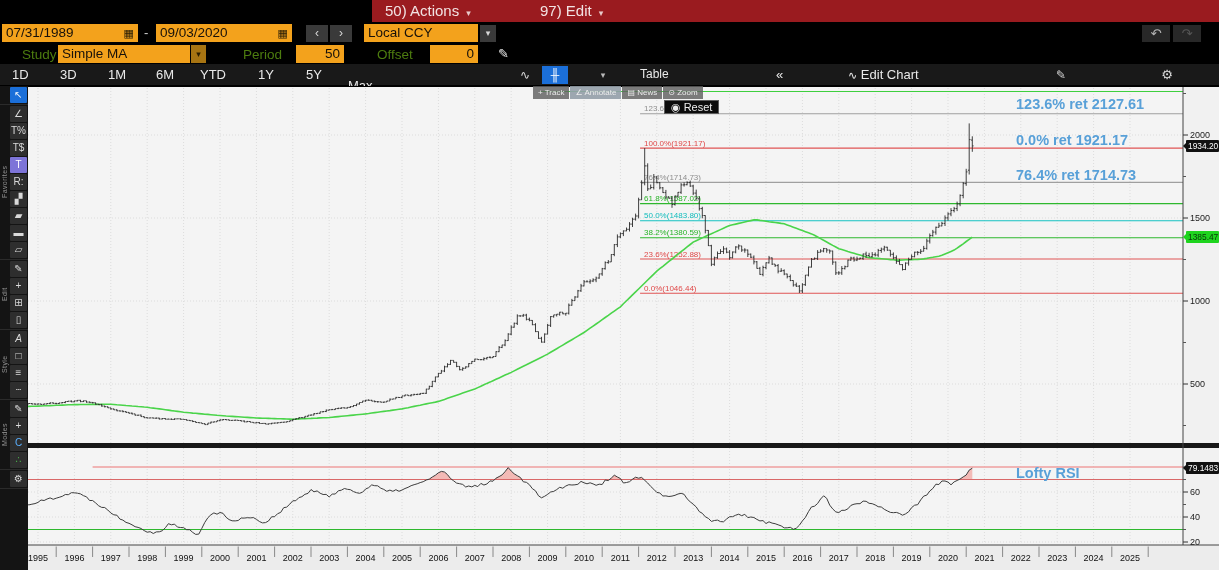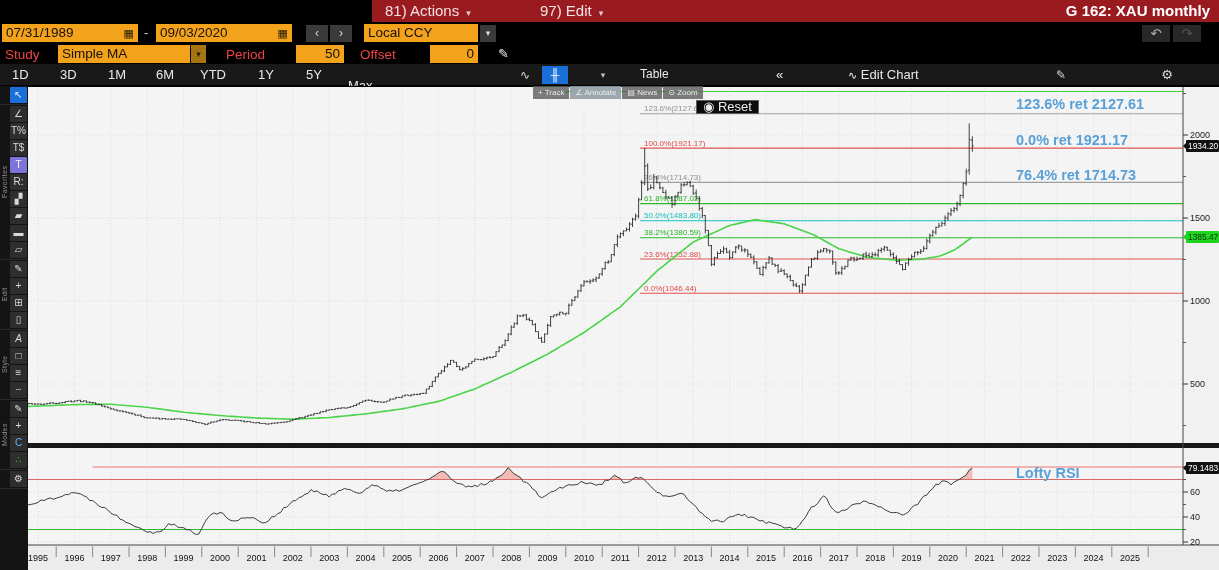--- a/index.html
+++ b/index.html
@@ -9,21 +9,21 @@
   
   .sec-box{left:0;top:0;width:372px;height:22px;background:#f3a21c;color:#17110a;
            font-size:15px;font-weight:bold;line-height:22px;padding-left:8px;box-sizing:border-box;}
   .red-bar{left:372px;top:0;width:847px;height:22px;background:#9a1b1f;color:#f2e2e2;font-size:15px;line-height:22px;}
   .red-btn{position:absolute;top:0;height:22px;cursor:default;white-space:nowrap;}
   .red-btn .car{font-size:9px;margin-left:7px;color:#e8caca;}
   .g-title{position:absolute;right:9px;top:0;font-weight:bold;color:#fff;white-space:nowrap;}
   .o-field{background:#f3a21c;color:#17110a;font-size:13.5px;height:18px;line-height:18px;
            box-sizing:border-box;padding:0 4px;display:flex;align-items:center;}
   .o-field .cal{margin-left:auto;font-size:11px;color:#221a06;}
-  .o-label{color:#ef4444;font-size:13.5px;line-height:18px;}
+  .o-label{color:#4d7c0f;font-size:13.5px;line-height:18px;margin-left:17px;}
   .sq-btn{background:#3a3a3a;color:#d8d8d8;text-align:center;box-sizing:border-box;}
   .row4{left:0;top:64px;width:1219px;height:22px;background:#191919;border-bottom:1px solid #000;box-sizing:border-box;}
   .tab{position:absolute;top:0;height:21px;line-height:21px;color:#e9e9e9;font-size:13px;}
   .blue-btn{position:absolute;top:2px;height:18px;line-height:18px;background:#1b6fd9;color:#fff;font-size:13px;padding:0 8px;margin-top:36px;}
   .icon-btn{position:absolute;top:2px;height:18px;line-height:18px;text-align:center;color:#d8d8d8;font-size:12px;}
   
   #chartwrap{left:0;top:86px;width:1219px;height:484px;background:#0d0d0d;}
   #csvg{position:absolute;left:0;top:0;z-index:1;}
   #sidebar{position:absolute;left:0;top:0;width:28px;height:484px;background:#141414;z-index:2;
            display:flex;flex-direction:column;}
@@ -31,32 +31,31 @@
   .glabel{width:9px;writing-mode:vertical-rl;transform:rotate(180deg);font-size:7px;color:#909090;
           text-align:center;letter-spacing:.4px;line-height:9px;}
   .tools{display:flex;flex-direction:column;gap:1px;margin-left:auto;margin-right:1px;}
   .tool{width:17px;height:16px;background:#2e2e2e;color:#d9d9d9;font-size:10px;line-height:16px;
         text-align:center;border-radius:1px;}
   .tool.sel{background:#1b6fd9;color:#fff;}
   
   #trackbar{position:absolute;left:533px;top:0;height:13px;z-index:3;display:flex;font-size:8px;color:#ececec;}
   #trackbar .tb{background:rgba(96,96,96,.82);padding:0 5px;line-height:13px;margin-right:1px;white-space:nowrap;}
   #trackbar .tb.hl{background:rgba(148,158,168,.9);}
-  #resetbtn{position:absolute;left:696px;top:14px;z-index:3;background:#0c0c0c;border:1px solid #5c5c5c;
-            color:#ededed;font-size:13px;line-height:12px;padding:0 6px;white-space:nowrap;}
+  #resetbtn{position:absolute;left:664px;top:14px;z-index:3;background:#0c0c0c;border:1px solid #5c5c5c;
+            color:#ededed;font-size:11px;line-height:12px;padding:0 6px;white-space:nowrap;}
 </style>
 </head>
 <body>
 
 <div class="app">
 
   <div class="abs red-bar">
-    <div class="red-btn" style="left:13px"><span>81) Actions</span><span class="car">▾</span></div>
+    <div class="red-btn" style="left:13px"><span>50) Actions</span><span class="car">▾</span></div>
     <div class="red-btn" style="left:168px"><span>97) Edit</span><span class="car">▾</span></div>
-    <div class="g-title">G 162: XAU monthly</div>
   </div>
 
   <div class="abs o-field" style="left:2px;top:24px;width:136px">
     <span>07/31/1989</span>
       <span class="cal">▦</span>
   </div>
   <div class="abs" style="left:144px;top:24px;color:#cfcfcf;font-size:13px;line-height:18px">-</div>
   <div class="abs o-field" style="left:156px;top:24px;width:136px">
     <span>09/03/2020</span>
       <span class="cal">▦</span>

